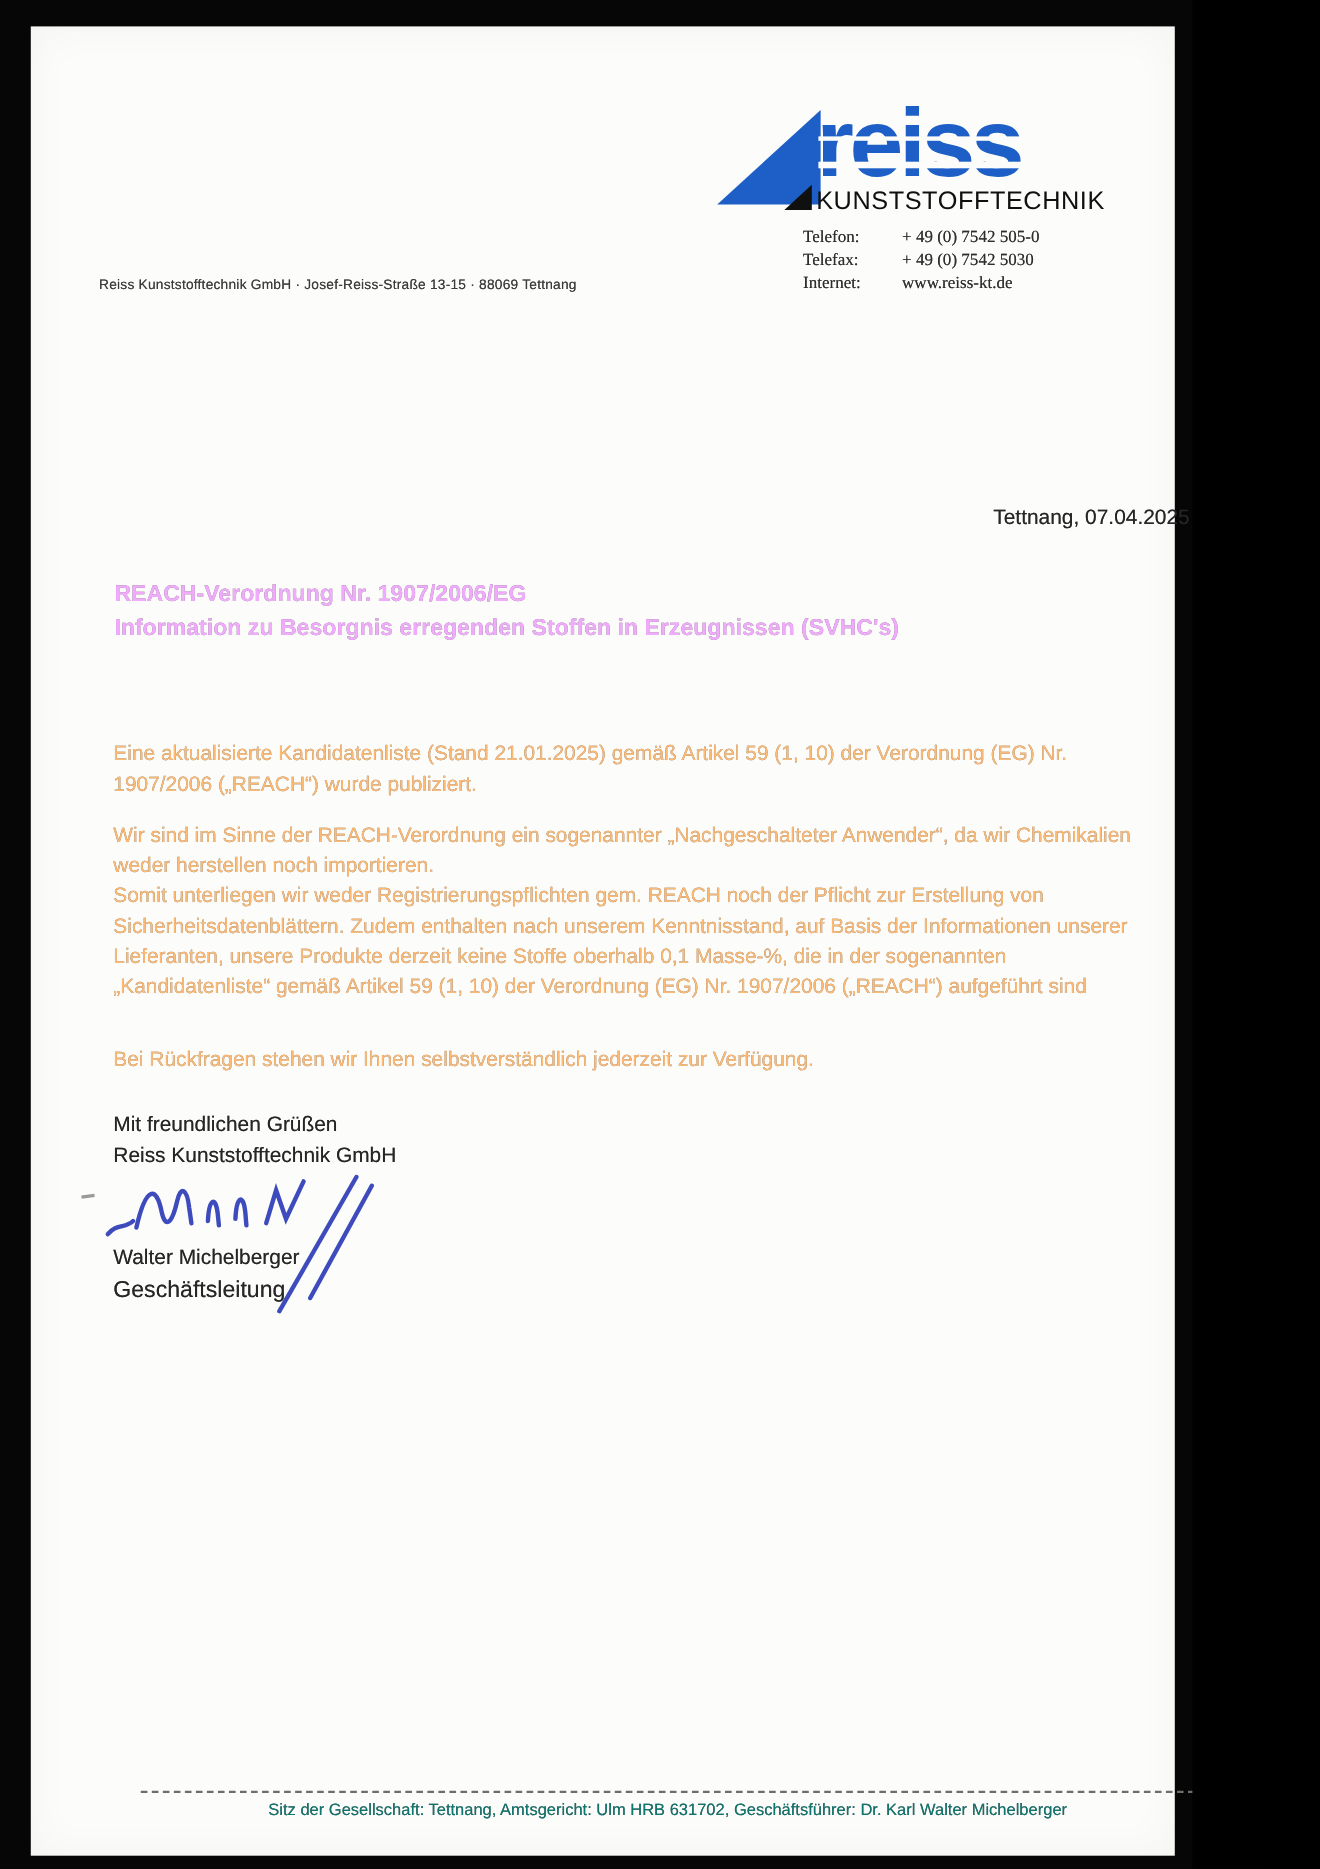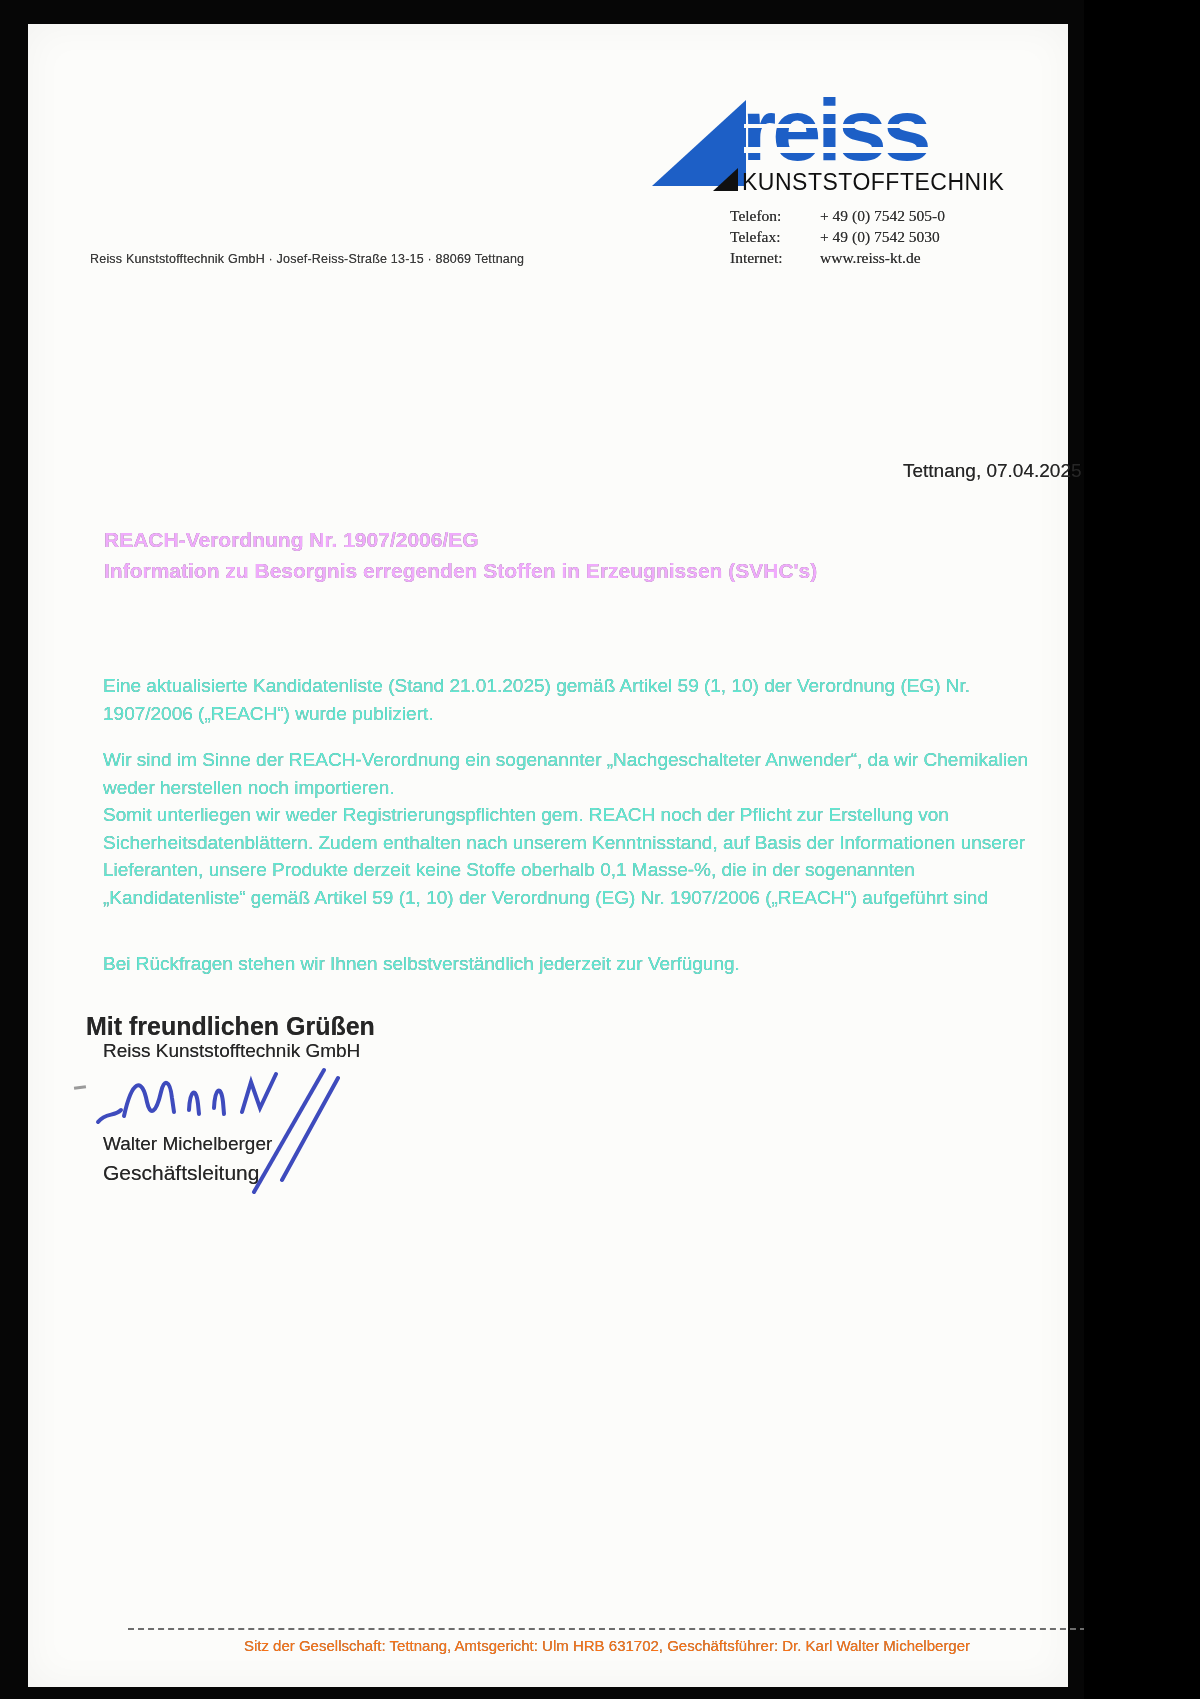--- a/index.html
+++ b/index.html
@@ -52,41 +52,41 @@
   
   .sender-line { left:90px; top:252px; font-size:12.5px; color:#3c3c3c; letter-spacing:0.2px; }
 
   
   .date-line { left:903px; top:460px; font-size:19px; }
 
   
   .subject { left:104px; top:524px; font-size:21px; font-weight:700; line-height:31px; color:#f0abfc; }
 
   
-  .para { left:103px; font-size:19px; line-height:27.5px; width:940px; color:#5eead4; }
+  .para { left:103px; font-size:19px; line-height:27.5px; width:940px; color:#fdba74; }
   .p1 { top:672px; }
   .p2 { top:746px; }
   .p3 { top:950px; }
 
   
-  .closing-salute  { left:86px; top:1012px; font-size:25px;font-weight:bold; }
+  .closing-salute  { left:103px; top:1012px; font-size:19px; }
   .closing-company { left:103px; top:1040px; font-size:19px; }
   .signer-name { left:103px; top:1133px; font-size:19px; }
   .signer-role { left:103px; top:1161px; font-size:21px; }
 
   .signature-svg { left:86px; top:1064px; z-index:4; pointer-events:none; }
   .stray-mark { left:74px; top:1086px; width:12px; height:3px; background:#9a9a9a; transform:rotate(-8deg); }
 
   
   .footer {
     left:128px; top:1628px; width:958px;
     border-top:2px dashed #6d6d6d;
     padding-top:7px;
     text-align:center;
-    font-size:15px; color:#f97316;
+    font-size:15px; color:#0f766e;
   }
 </style>
 </head>
 <body>
 
 <div class="canvas">
   <div class="sheet"></div>
 
   <div class="abs logo-triangle"></div>
   <div class="abs logo-brand">reiss</div>

